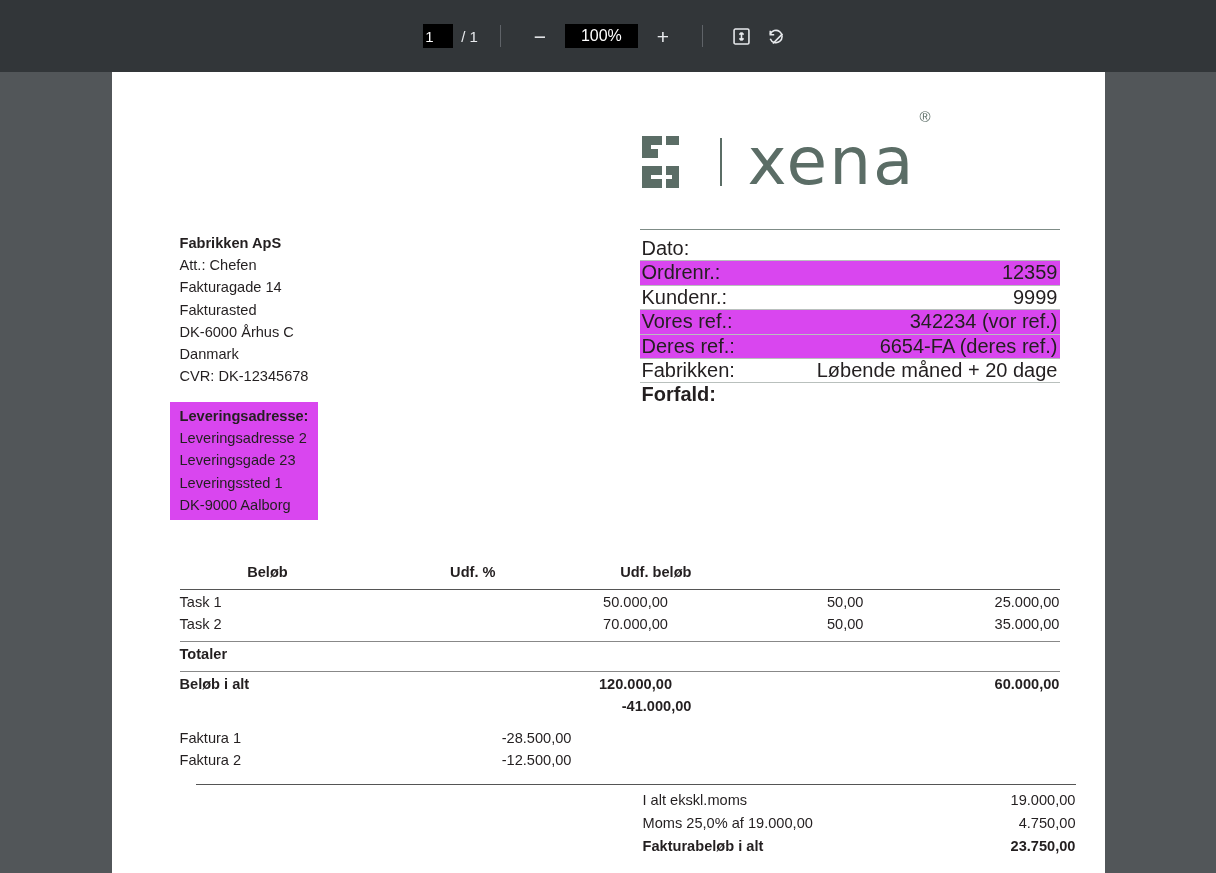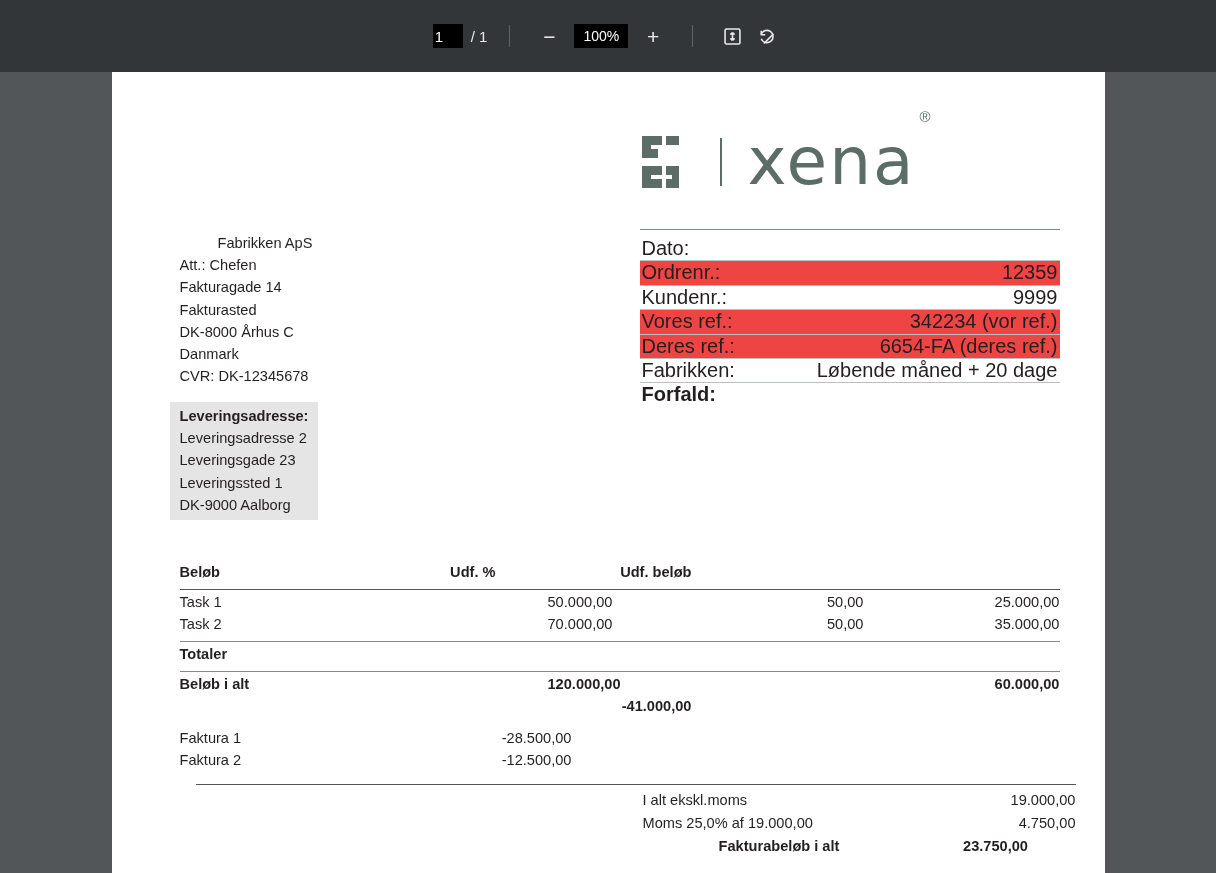--- a/index.html
+++ b/index.html
@@ -49,23 +49,23 @@
     width: 34px; height: 34px;
     display: flex; align-items: center; justify-content: center;
     cursor: pointer;
     font-size: 21px;
     line-height: 1;
     border-radius: 3px;
   }
   .zoom-box {
     background: #000000;
     color: #ffffff;
-    font-size: 14px;
+    font-size: 16px;
     height: 24px;
-    padding: 0 9px;
+    padding: 0 16px;
     display: flex; align-items: center; justify-content: center;
     margin: 8px 8px;
   }
   .icon-svg { display: block; }
 
   
   #page-wrap {
     height: 801px;
     display: flex;
     justify-content: center;
@@ -112,26 +112,26 @@
     left: 4px;
   }
 
   
   .addr-block {
     position: absolute;
     left: 68px; top: 160px;
     font-size: 14.6px;
     line-height: 22.2px;
   }
-  .addr-block .b { font-weight: normal; margin-left: 38px; }
+  .addr-block .b { font-weight: bold; }
 
   .delivery-block {
     position: absolute;
     left: 58px; top: 330px;
-    background: #e5e5e5;
+    background: #d946ef;
     padding: 3px 10px 4px 10px;
     font-size: 14.6px;
     line-height: 22.2px;
   }
   .delivery-block .b { font-weight: bold; }
 
   
   .meta {
     position: absolute;
     left: 528px; top: 157px;
@@ -144,40 +144,40 @@
     margin-bottom: 7px;
   }
   .meta-row {
     display: flex;
     justify-content: space-between;
     align-items: baseline;
     border-bottom: 1px solid #b9c0bd;
     height: 24.4px;
     padding: 0 2px 0 2px;
   }
-  .meta-row.hl { background: #ef4444; }
+  .meta-row.hl { background: #d946ef; }
   .meta-row.nb { border-bottom: none; }
   .meta-row .lbl { white-space: nowrap; }
   .meta-row .val { white-space: nowrap; }
   .meta-row.bold .lbl, .meta-row.bold .val { font-weight: bold; }
 
   
   .otable {
     position: absolute;
     left: 68px; top: 492px;
     width: 880px;
     font-size: 14.6px;
   }
   .otable .row {
     display: flex;
     align-items: baseline;
     height: 22px;
   }
   .otable .c-desc { width: 368px; }
-  .otable .c-amt  { width: 176px; text-align: left; }
+  .otable .c-amt  { width: 176px; text-align: center; }
   .otable .c-pct  { width: 140px; text-align: right; }
   .otable .c-udf  { width: 196px; text-align: right; }
   .otable .head .c-amt,
   .otable .head .c-pct,
   .otable .head .c-udf,
   .otable .head .c-desc { font-weight: bold; }
   .otable .line { border-bottom: 1px solid #555; height: 1px; margin: 3px 0 4px 0; }
   .otable .line.light { border-bottom: 1px solid #888; }
   .otable .bold { font-weight: bold; }
   .otable .sub-amt { width: 176px; text-align: right; }
@@ -190,21 +190,21 @@
     font-size: 14.6px;
   }
   .summary .srow {
     display: flex;
     align-items: baseline;
     height: 23px;
   }
   .summary .s-pad { width: 447px; }
   .summary .s-lbl { flex: 1; }
   .summary .s-val { width: 160px; text-align: right; }
-  .summary .bold .s-lbl, .summary .bold .s-val { font-weight: bold; text-align: center; }
+  .summary .bold .s-lbl, .summary .bold .s-val { font-weight: bold; }
   .summary .topline { border-top: 1px solid #555; height: 1px; margin-bottom: 7px; }
 </style>
 </head>
 <body>
 
 <div id="toolbar">
   <div class="tb-group">
     <input class="page-num-box" value="1" style="">
     <span class="page-total">/ 1</span>
   </div>
@@ -255,21 +255,21 @@
       <div>
         <span class="xena-word">xena</span><span class="reg-mark">®</span>
       </div>
     </div>
 
     <div class="addr-block">
       <div class="b">Fabrikken ApS</div>
       <div>Att.: Chefen</div>
       <div>Fakturagade 14</div>
       <div>Fakturasted</div>
-      <div>DK-8000 Århus C</div>
+      <div>DK-6000 Århus C</div>
       <div>Danmark</div>
       <div>CVR: DK-12345678</div>
     </div>
 
     <div class="delivery-block">
       <div class="b">Leveringsadresse:</div>
       <div>Leveringsadresse 2</div>
       <div>Leveringsgade 23</div>
       <div>Leveringssted 1</div>
       <div>DK-9000 Aalborg</div>

